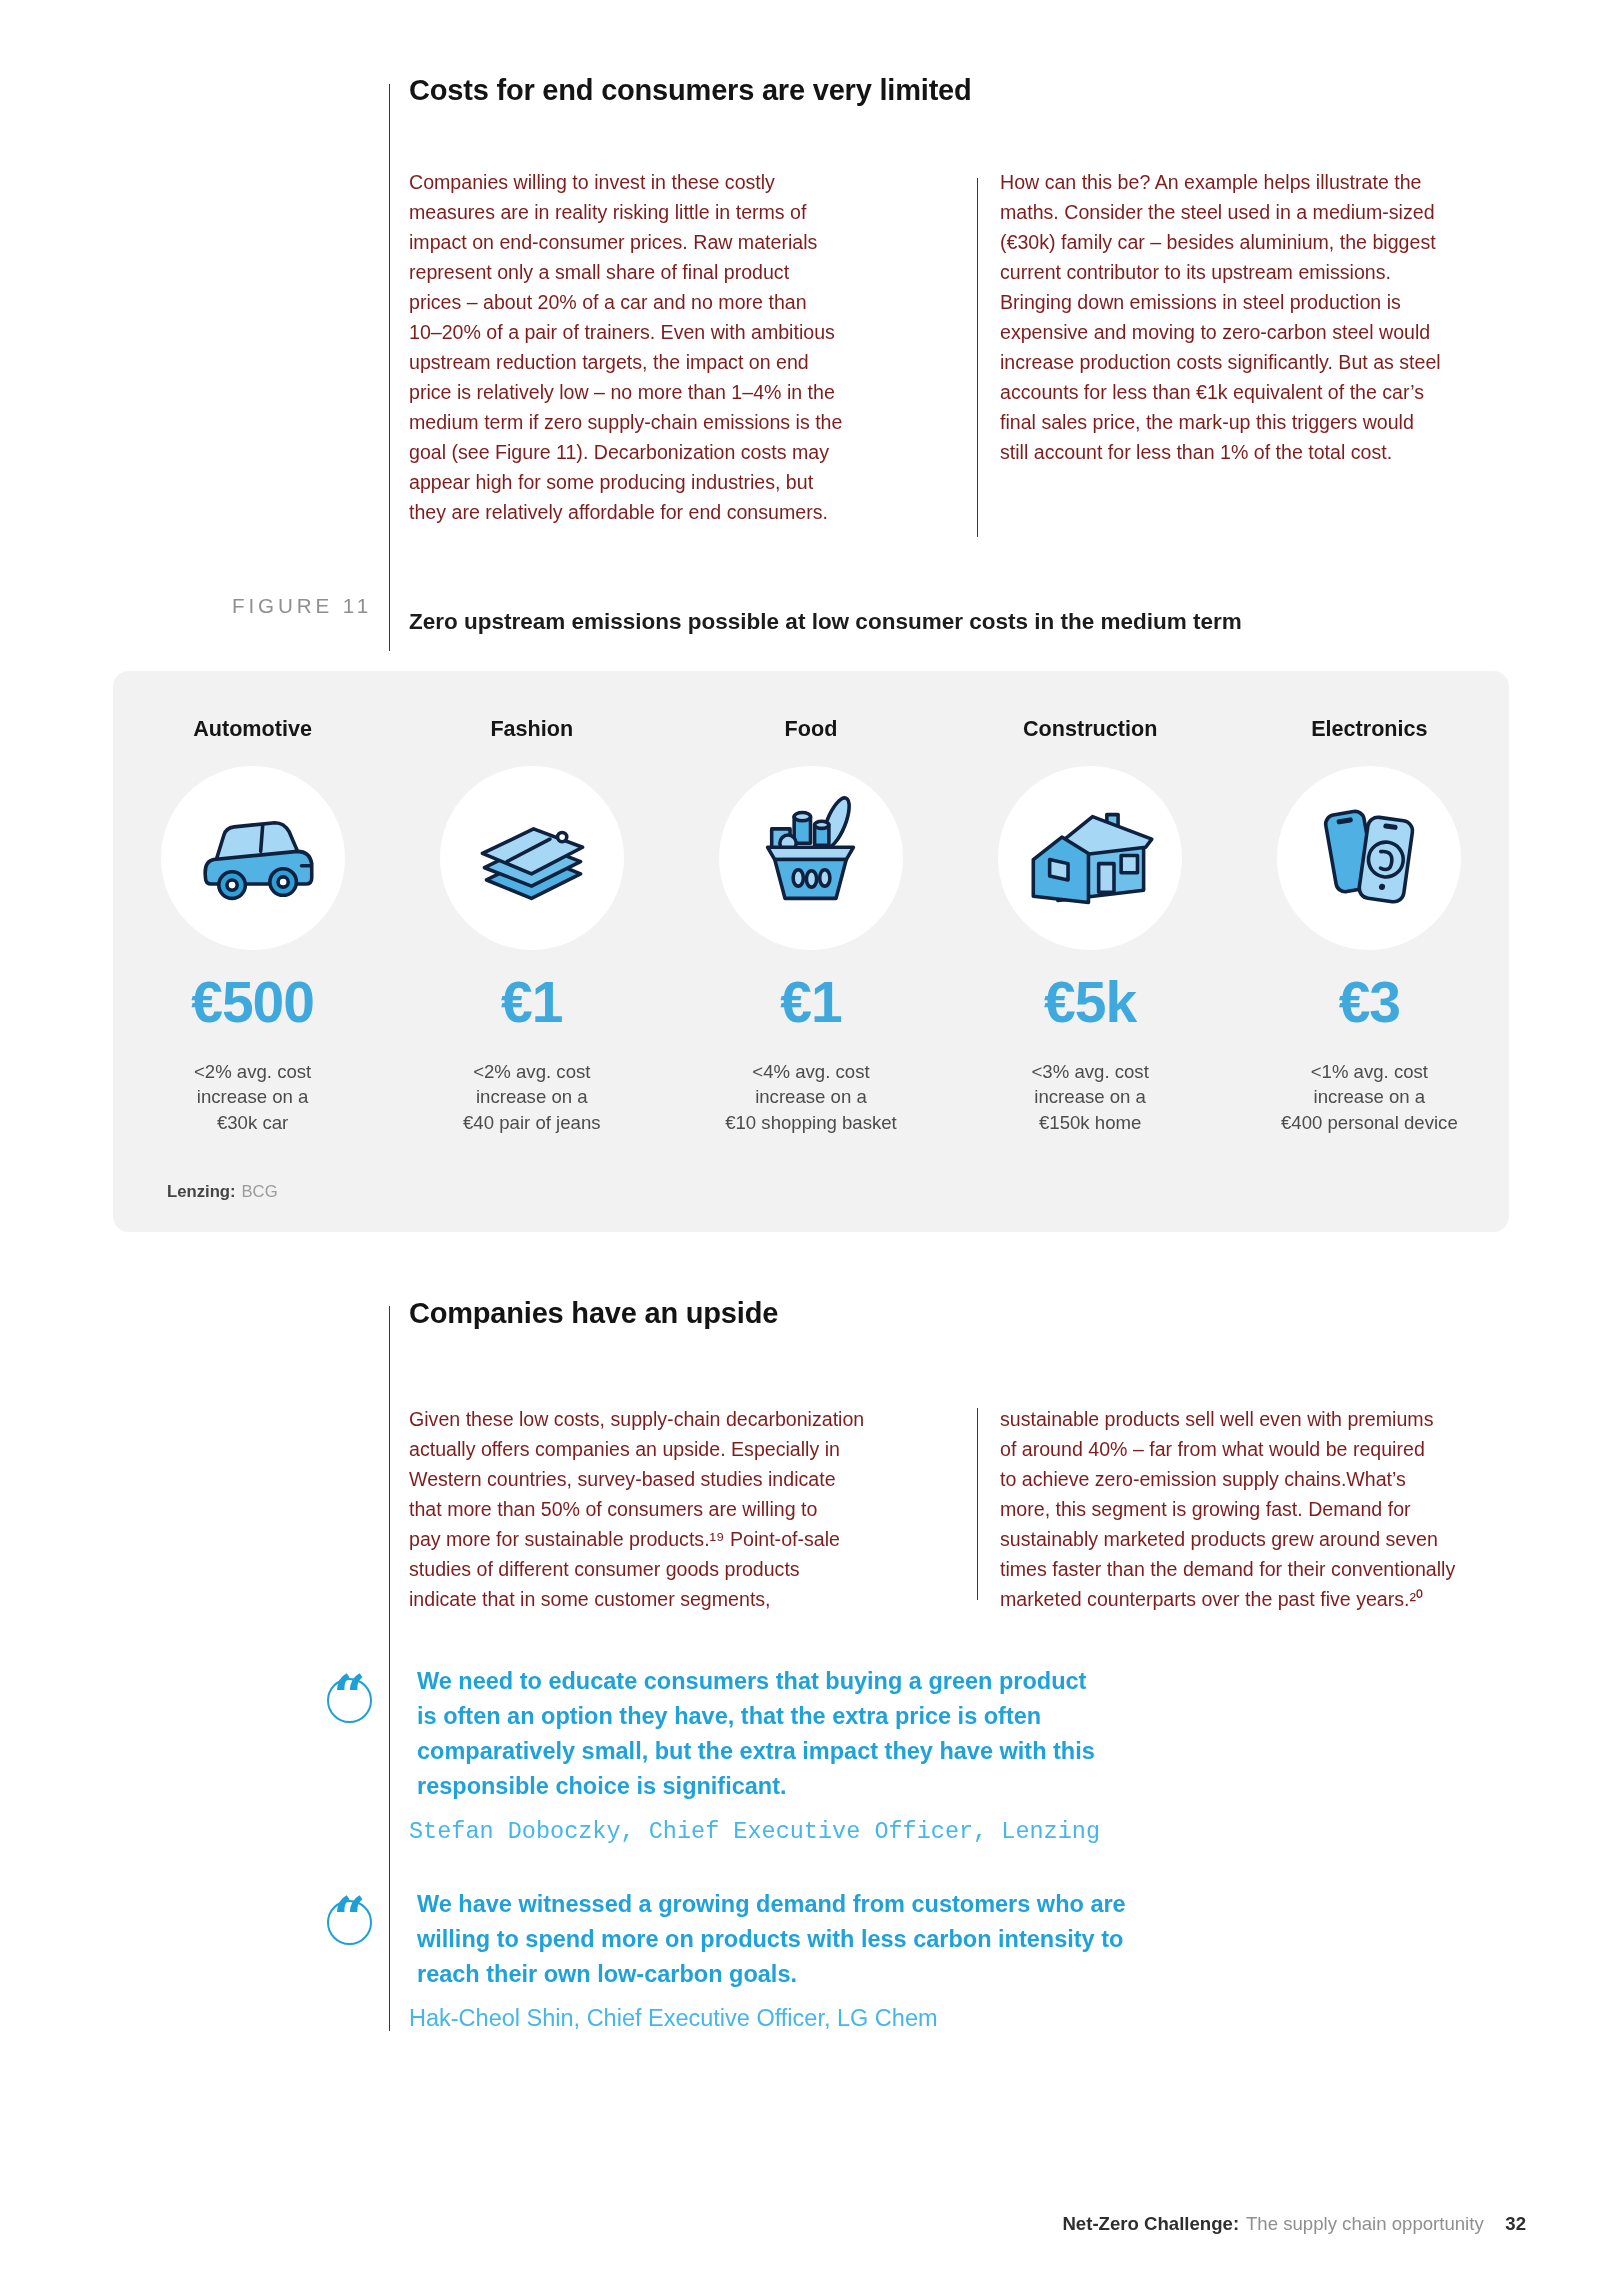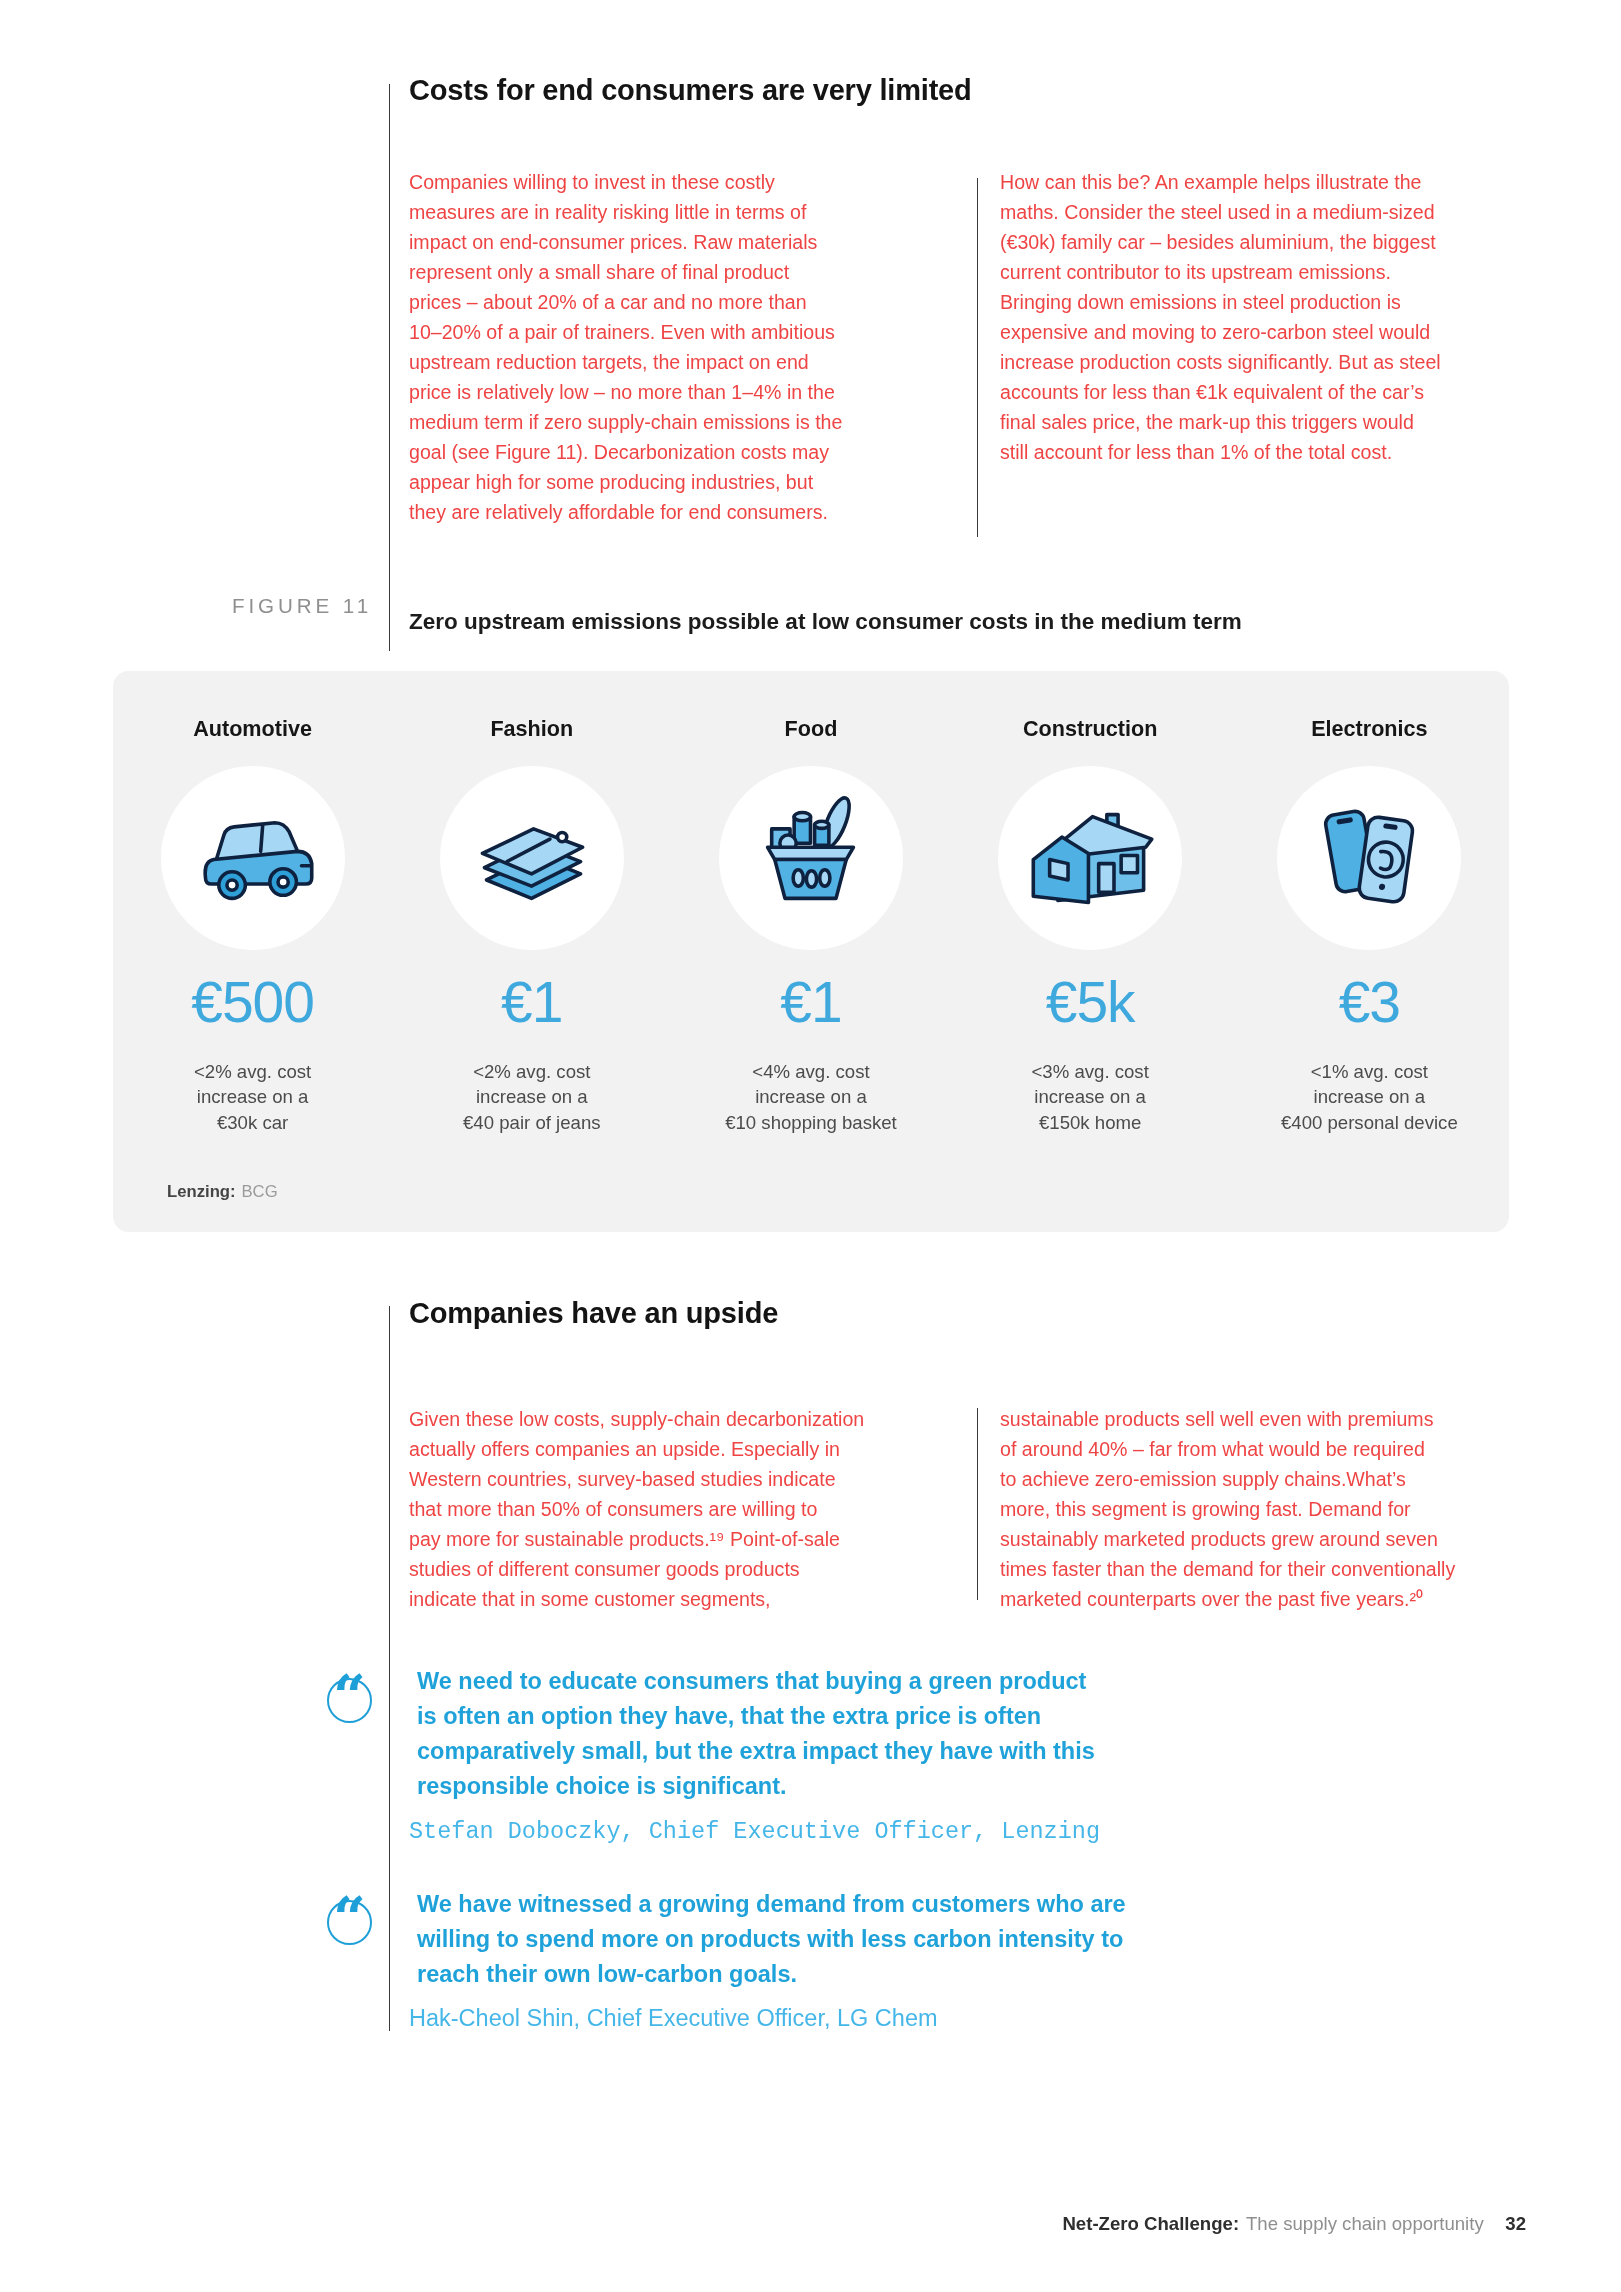--- a/index.html
+++ b/index.html
@@ -4,32 +4,32 @@
 <style>
   * { margin:0; padding:0; box-sizing:border-box; }
   body { background:#ffffff; }
   .page {
     position:relative; width:1621px; height:2293px; background:#ffffff;
     font-family:"Liberation Sans", sans-serif; color:#3d3d3d; overflow:hidden;
   }
   .abs { position:absolute; }
   .vrule { position:absolute; width:1px; background:#3a3a3a; }
   .h1 { font-size:29px; font-weight:bold; color:#141414; letter-spacing:-0.2px; }
-  .body-col { font-size:19.6px; line-height:30px; color:#ef4444; white-space:pre-line; }
+  .body-col { font-size:19.6px; line-height:30px; color:#7f1d1d; white-space:pre-line; }
   .fig-label { font-size:20.6px; letter-spacing:3.9px; color:#8f8f8f; text-align:right; }
   .fig-title { font-size:22.5px; font-weight:bold; color:#1c1c1c; }
   .panel { position:absolute; left:113px; top:671px; width:1396px; height:561px;
            background:#f2f2f3; border-radius:15.7px; }
   .fig-grid { display:flex; padding-top:45px; }
   .fig-col { width:20%; text-align:center; }
   .cat-name { font-size:21.6px; font-weight:bold; color:#161616; }
   .icon-wrap { width:184px; height:184px; border-radius:50%; background:#ffffff;
                margin:23.5px auto 0 auto; display:flex; align-items:center; justify-content:center; }
   .icon-wrap svg { width:143px; height:143px; }
-  .cat-value { margin-top:19.6px; font-size:57px; font-weight:400; letter-spacing:-1px; color:#3fa9de; }
+  .cat-value { margin-top:19.6px; font-size:57px; font-weight:700; letter-spacing:-1px; color:#3fa9de; }
   .cat-caption { margin-top:23.5px; font-size:18.6px; line-height:25.5px; color:#4c4c4c; }
   .source-line { font-size:16.7px; }
   .source-label { font-weight:bold; color:#454545; }
   .source-value { color:#9b9b9b; margin-left:5.9px; }
   .quote-badge { position:absolute; width:45px; height:45px; border:2px solid #1f9fd8;
                  border-radius:50%; display:flex; align-items:flex-end; justify-content:center; }
   .quote-badge span { font-size:57px; line-height:0.82; color:#1f9fd8; font-weight:bold;
                       font-family:"DejaVu Serif", serif; }
   .quote-text { font-size:23.5px; font-weight:bold; line-height:35px; color:#1fa2da; white-space:pre-line;margin-left:8px; }
   .quote-attr { font-size:23.5px; font-weight:400; color:#45b6e8; }

